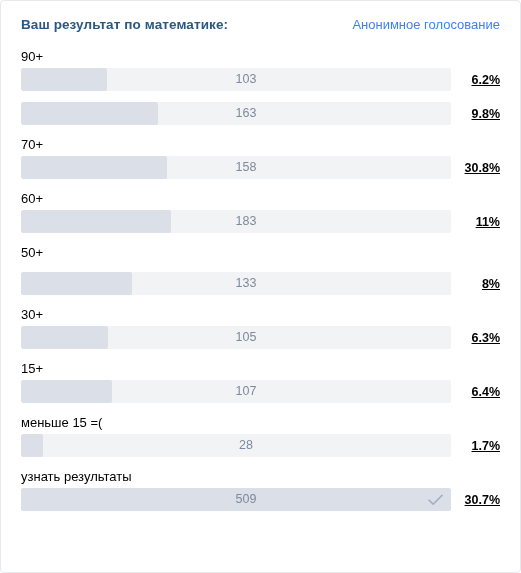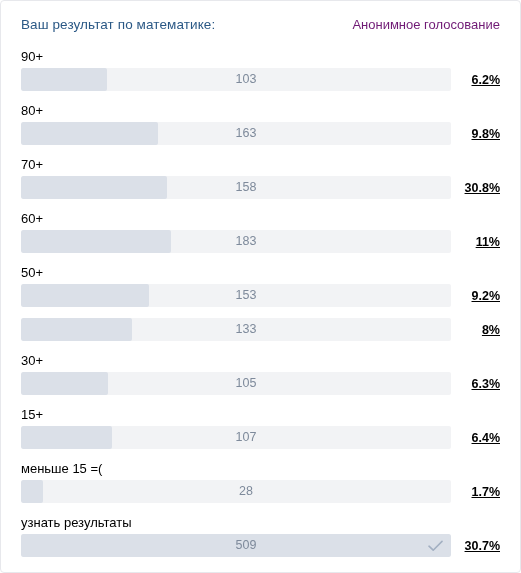--- a/index.html
+++ b/index.html
@@ -23,28 +23,28 @@
   }
   .poll-header {
     display: flex;
     align-items: baseline;
     justify-content: space-between;
     padding: 16px 20px 0 20px;
     height: 22px;
   }
   .poll-title {
     font-size: 13.5px;
-    font-weight: normal;
+    font-weight: bold;
     color: #2a5885;
     letter-spacing: 0.1px;
     white-space: nowrap;
   }
   .poll-anon {
     font-size: 13px;
-    color: #701a75;
+    color: #3b82f6;
     white-space: nowrap;
   }
   .poll-body {
     padding: 9px 20px 0 20px;
   }
   .poll-option {
     margin-bottom: 11px;
   }
   .option-label {
     font-size: 13px;
@@ -123,21 +123,20 @@
         <div class="option-label">90+</div>
         <div class="option-row">
           <div class="bar-track">
             <div class="bar-fill" style="width: 20%;"></div>
             <div class="bar-count">103</div>
           </div>
           <div class="option-pct">6.2%</div>
         </div>
       </div>
       <div class="poll-option">
-        <div class="option-label">80+</div>
         <div class="option-row">
           <div class="bar-track">
             <div class="bar-fill" style="width: 31.9%;"></div>
             <div class="bar-count">163</div>
           </div>
           <div class="option-pct">9.8%</div>
         </div>
       </div>
       <div class="poll-option">
         <div class="option-label">70+</div>
@@ -154,27 +153,20 @@
         <div class="option-row">
           <div class="bar-track">
             <div class="bar-fill" style="width: 34.9%;"></div>
             <div class="bar-count">183</div>
           </div>
           <div class="option-pct">11%</div>
         </div>
       </div>
       <div class="poll-option">
         <div class="option-label">50+</div>
-        <div class="option-row">
-          <div class="bar-track">
-            <div class="bar-fill" style="width: 29.8%;"></div>
-            <div class="bar-count">153</div>
-          </div>
-          <div class="option-pct">9.2%</div>
-        </div>
       </div>
       <div class="poll-option">
         <div class="option-row">
           <div class="bar-track">
             <div class="bar-fill" style="width: 25.8%;"></div>
             <div class="bar-count">133</div>
           </div>
           <div class="option-pct">8%</div>
         </div>
       </div>

